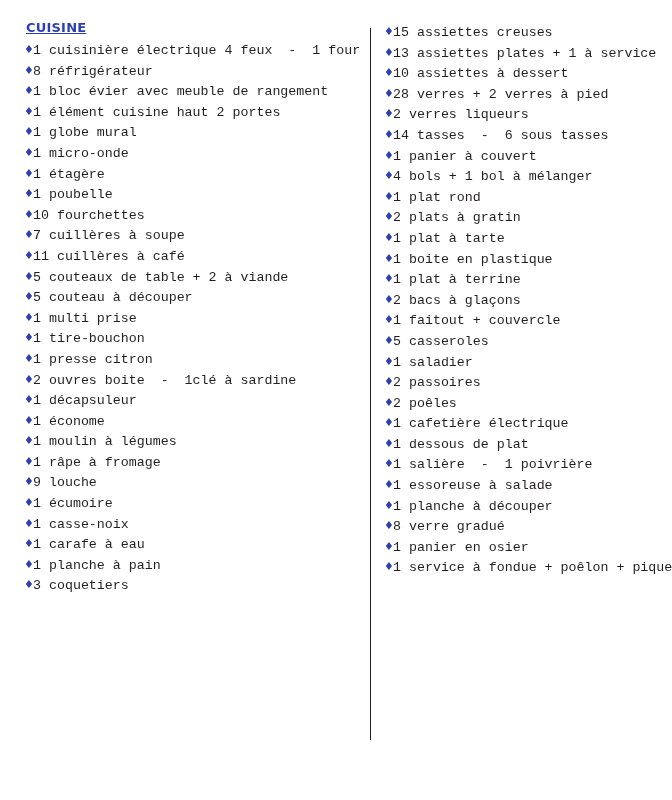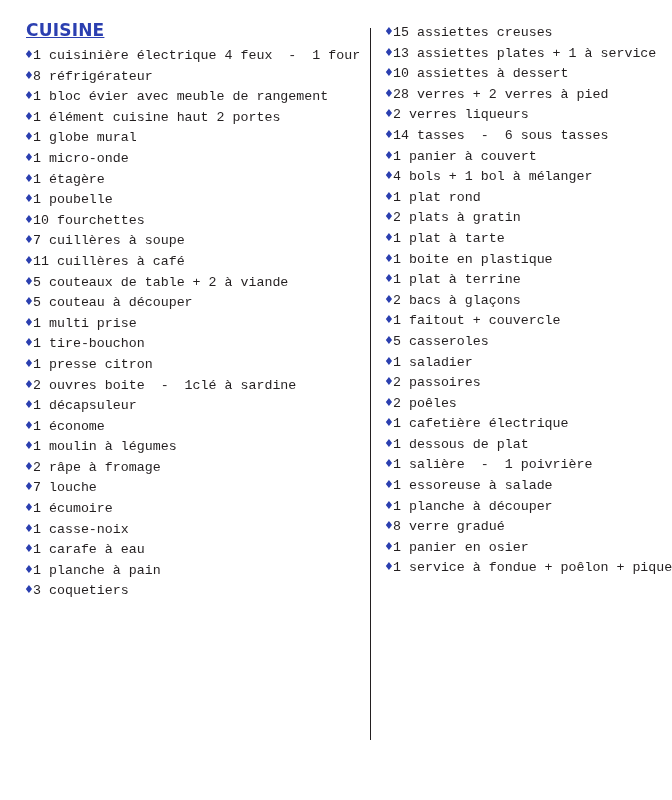--- a/index.html
+++ b/index.html
@@ -42,21 +42,21 @@
     width: 330px;
     padding-left: 2px;
   }
   .col-right {
     width: 300px;
     padding-left: 32px;
   }
   .section-title {
     color: #2b3fb0;
     font-weight: bold;
-    font-size: 17px;
+    font-size: 13px;
     letter-spacing: 0.2px;
     text-decoration: underline;
     margin: 0 0 6px 2px;
     font-family: "DejaVu Sans", sans-serif;
   }
   ul.items {
     list-style: none;
     margin: 0;
     padding: 0;
   }
@@ -108,22 +108,22 @@
         <li><span class="bullet">♦</span><span class="item-text">11 cuillères à café</span></li>
         <li><span class="bullet">♦</span><span class="item-text">5 couteaux de table + 2 à viande</span></li>
         <li><span class="bullet">♦</span><span class="item-text">5 couteau à découper</span></li>
         <li><span class="bullet">♦</span><span class="item-text">1 multi prise</span></li>
         <li><span class="bullet">♦</span><span class="item-text">1 tire-bouchon</span></li>
         <li><span class="bullet">♦</span><span class="item-text">1 presse citron</span></li>
         <li><span class="bullet">♦</span><span class="item-text">2 ouvres boite  -  1clé à sardine</span></li>
         <li><span class="bullet">♦</span><span class="item-text">1 décapsuleur</span></li>
         <li><span class="bullet">♦</span><span class="item-text">1 économe</span></li>
         <li><span class="bullet">♦</span><span class="item-text">1 moulin à légumes</span></li>
-        <li><span class="bullet">♦</span><span class="item-text">2 râpe à fromage</span></li>
-        <li><span class="bullet">♦</span><span class="item-text">7 louche</span></li>
+        <li><span class="bullet">♦</span><span class="item-text">1 râpe à fromage</span></li>
+        <li><span class="bullet">♦</span><span class="item-text">9 louche</span></li>
         <li><span class="bullet">♦</span><span class="item-text">1 écumoire</span></li>
         <li><span class="bullet">♦</span><span class="item-text">1 casse-noix</span></li>
         <li><span class="bullet">♦</span><span class="item-text">1 carafe à eau</span></li>
         <li><span class="bullet">♦</span><span class="item-text">1 planche à pain</span></li>
         <li><span class="bullet">♦</span><span class="item-text">3 coquetiers</span></li>
       </ul>
     </div>
 
     <div class="col col-right">
       <div class="spacer-top"></div>

